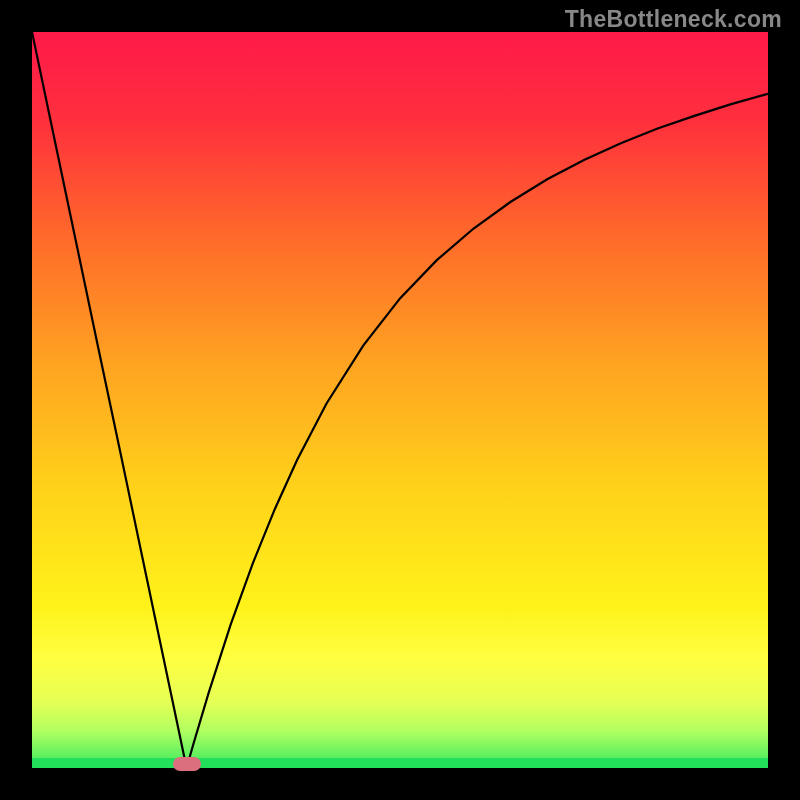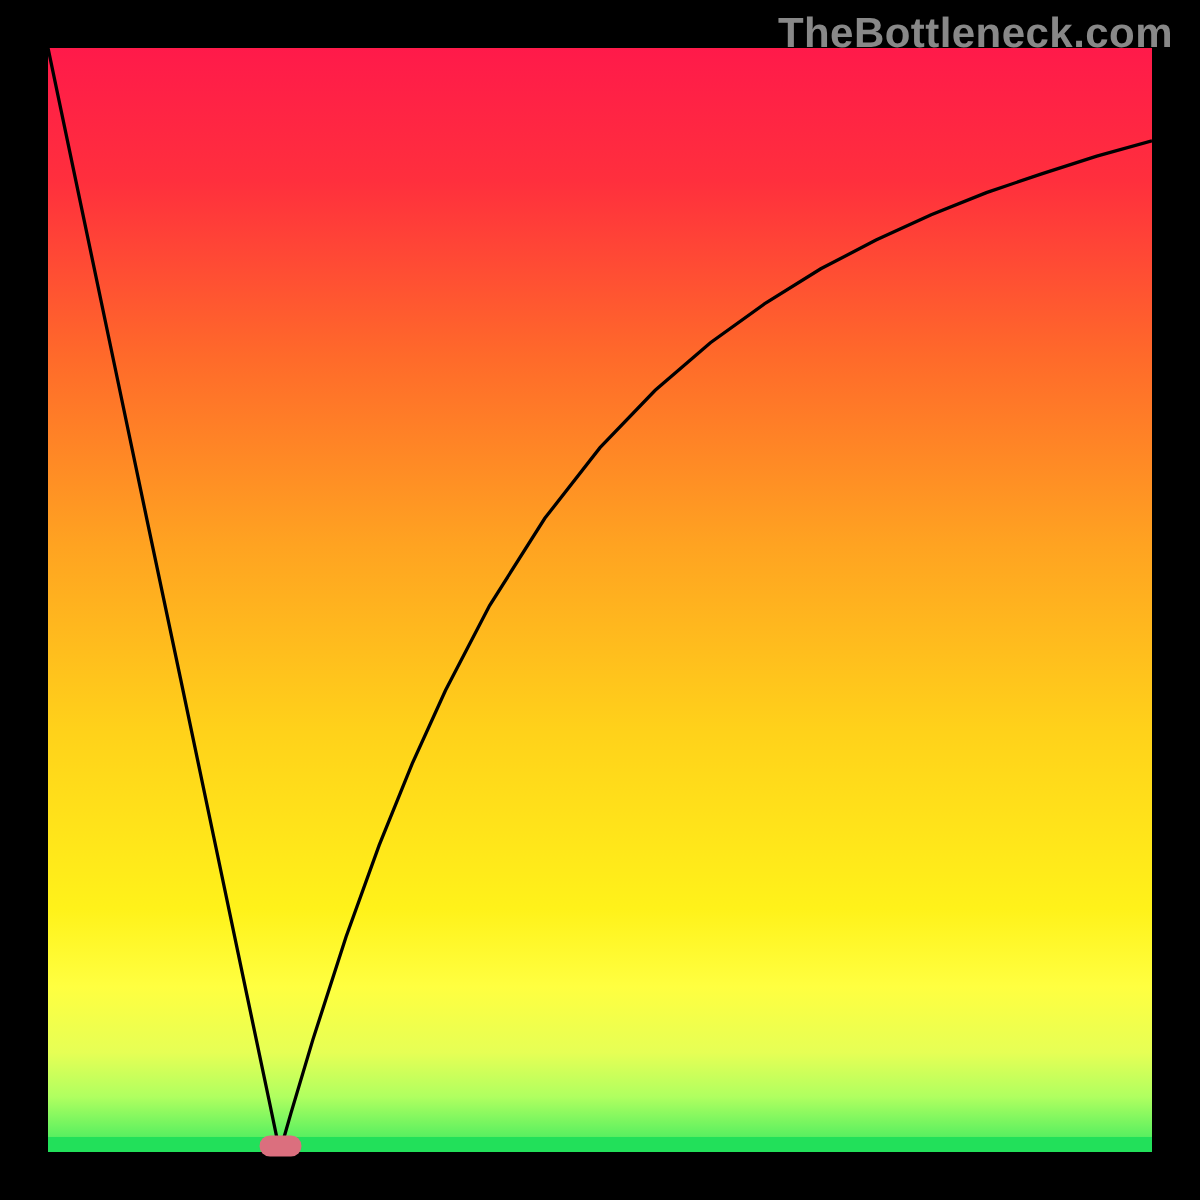--- a/index.html
+++ b/index.html
@@ -15,21 +15,21 @@
     position: relative;
     width: 800px;
     height: 800px;
     background: #000;
   }
   .watermark {
     position: absolute;
     top: 6px;
     right: 18px;
     color: #888;
-    font-size: 28px;
+    font-size: 23px;
     font-weight: 600;
     letter-spacing: 0.3px;
     user-select: none;
   }
   .plot-area {
     position: absolute;
     left: 32px;
     top: 32px;
     width: 736px;
     height: 736px;

